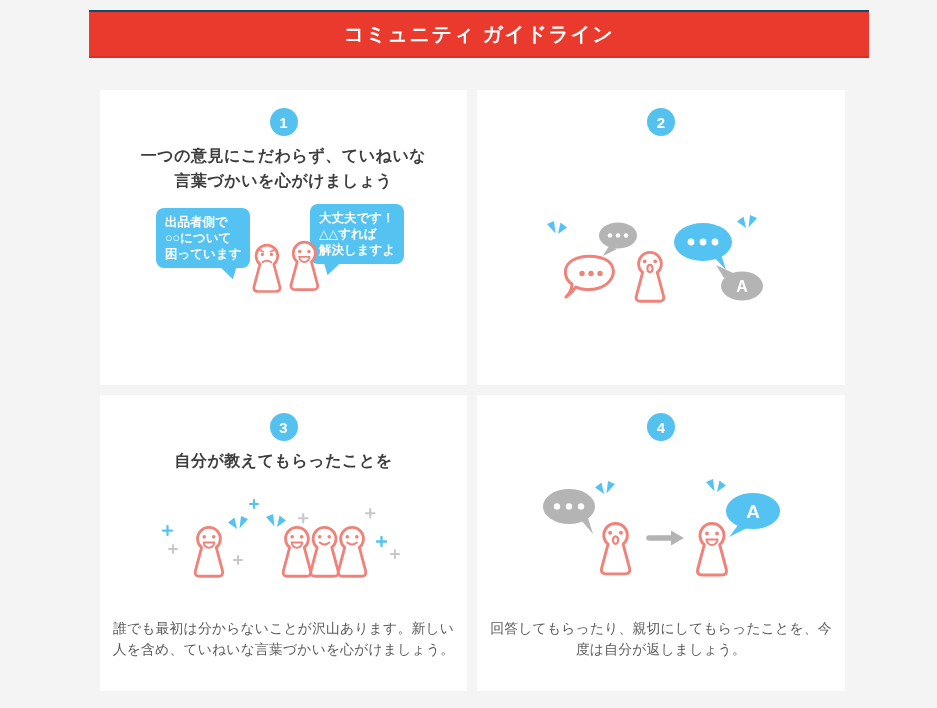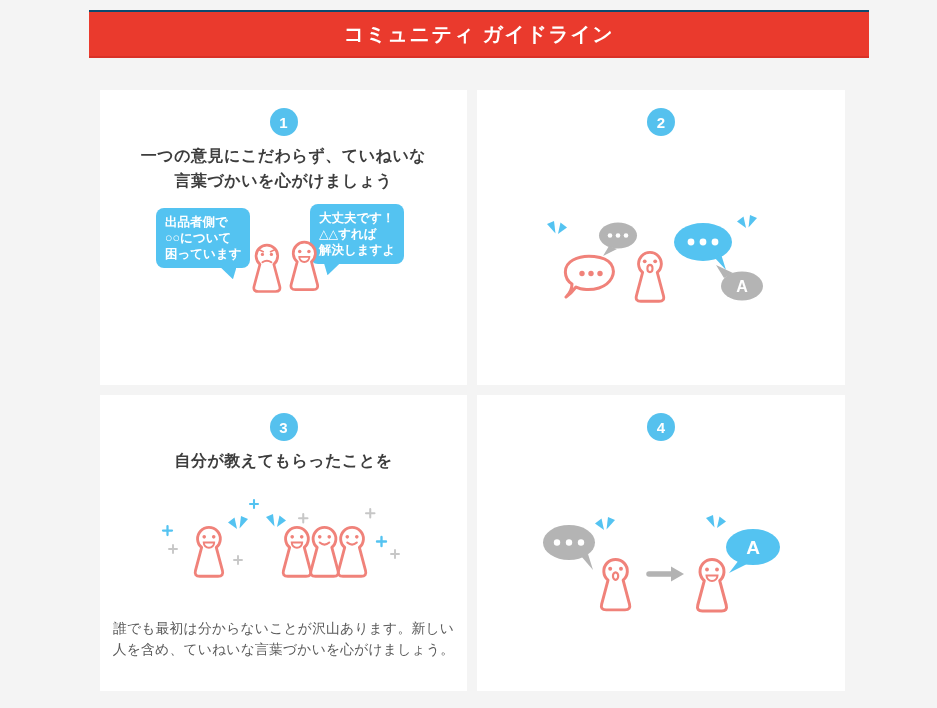--- a/index.html
+++ b/index.html
@@ -251,15 +251,16 @@
             <circle cx="26" cy="13.5" r="1.9" fill="#f0827a"></circle>
           <path d="M15.5,19.5 A5.5,5.5 0 0 0 26.5,19.5 Z" fill="#fff" stroke="#f0827a" stroke-width="2"></path>
         </g>
         <g transform="translate(204,16)">
           <path d="M14,32 L4,45 L24,35 Z" fill="#54c3f1"></path>
           <ellipse cx="28" cy="19" rx="27" ry="18" fill="#54c3f1"></ellipse>
           <text x="28" y="26" text-anchor="middle" font-size="19" font-weight="bold" fill="#fff">A</text>
         </g>
       </svg>
     </div>
+    <div class="card-body">回答してもらったり、親切にしてもらったことを、今度は自分が返しましょう。</div>
   </div>
 
 </div>
 
 </body></html>

